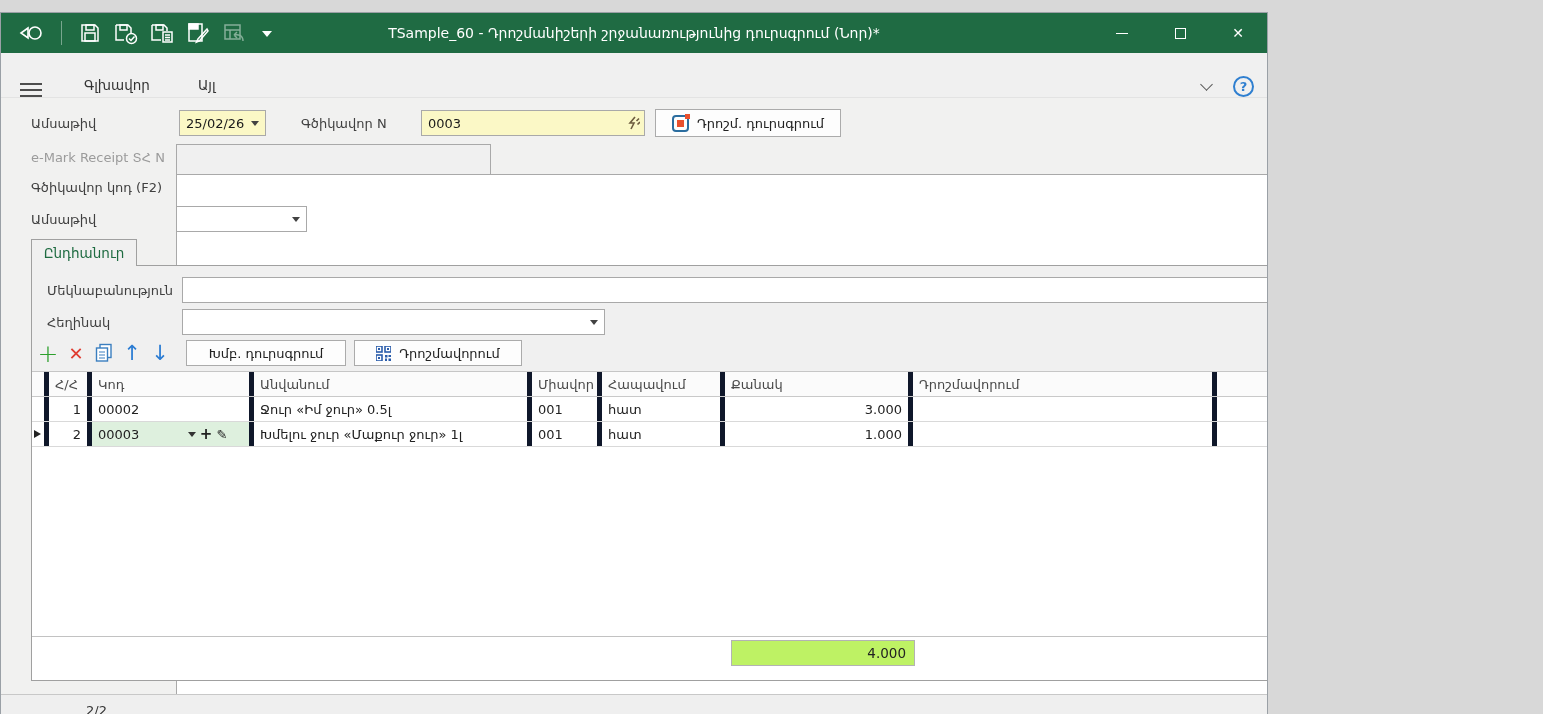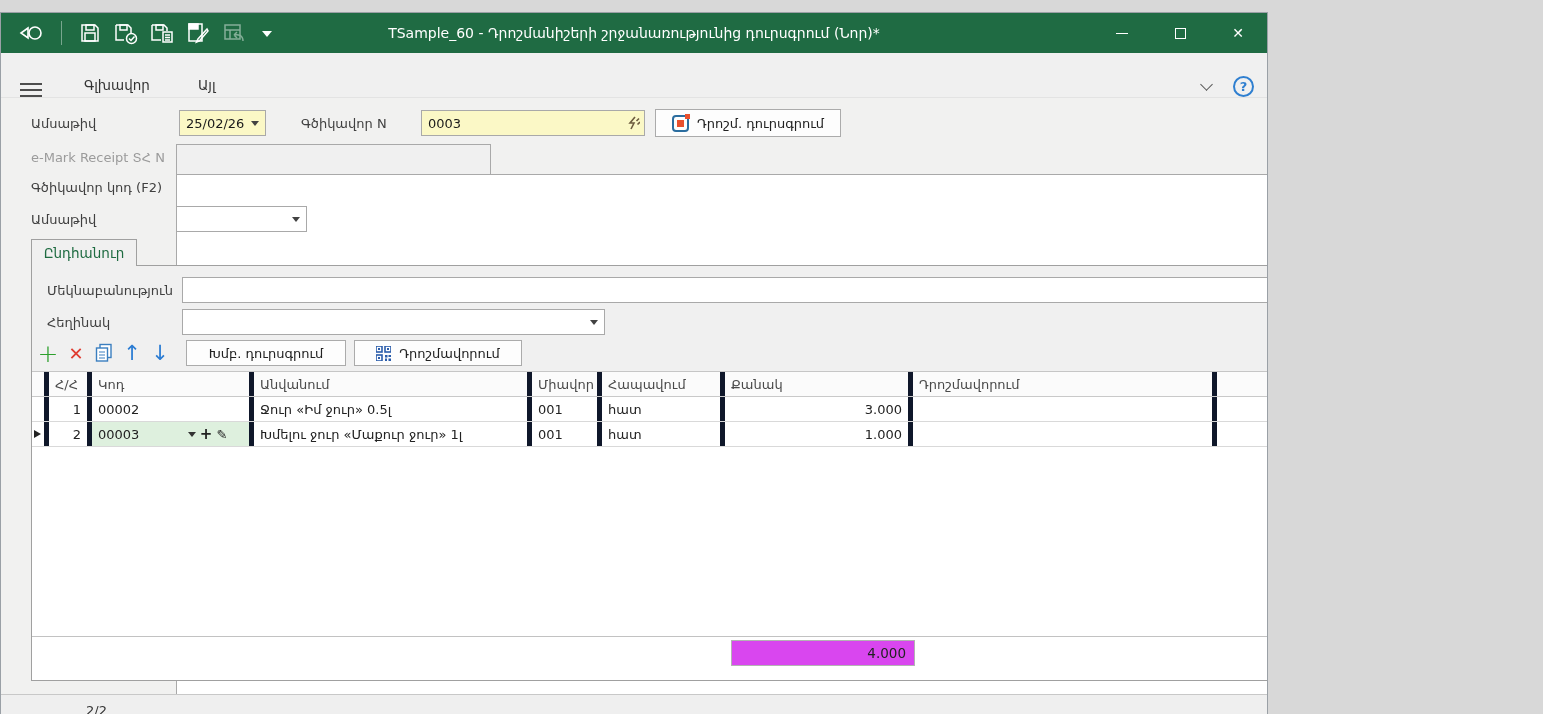--- a/index.html
+++ b/index.html
@@ -92,21 +92,21 @@
   .c8 { width:298px; border-right:none; }
   .thead .c1 { justify-content:flex-start; }
   .row-ptr { width:0; height:0; border:4.5px solid transparent; border-left:7px solid #222; margin-left:3px; }
   .editcell { background:#def0de; padding-right:19px; }
   .editcell .code-text { flex:1; }
   .cell-ic { display:flex; align-items:center; justify-content:center; width:16px; height:16px; color:#222; }
   .cell-caret { width:0; height:0; border:4px solid transparent; border-top:5px solid #333; margin:4px 2px 0 0; }
   .cell-plus { font-size:15px; font-weight:bold; }
   .cell-pencil { font-size:13px; }
   .total-divider { position:absolute; left:0; right:0; top:265px; border-top:1px solid #c2c2c2; }
-  .total-box { position:absolute; left:699px; top:269px; width:184px; height:26px; background:#d946ef;
+  .total-box { position:absolute; left:699px; top:269px; width:184px; height:26px; background:#bef264;
                border:1px solid #b3b3b3; display:flex; align-items:center; justify-content:flex-end;
                padding:0 8px; font-size:13.5px; color:#222; }
 
   
   .statusbar { position:absolute; left:0; right:0; bottom:0; height:31px; background:#efefef;
                border-top:1px solid #c8c8c8; display:flex; align-items:center; }
   .status-pos { margin-left:85px; font-size:13px; color:#333; }
   .grip { position:absolute; right:3px; bottom:3px; width:10px; height:10px; }
 </style>
 </head>

